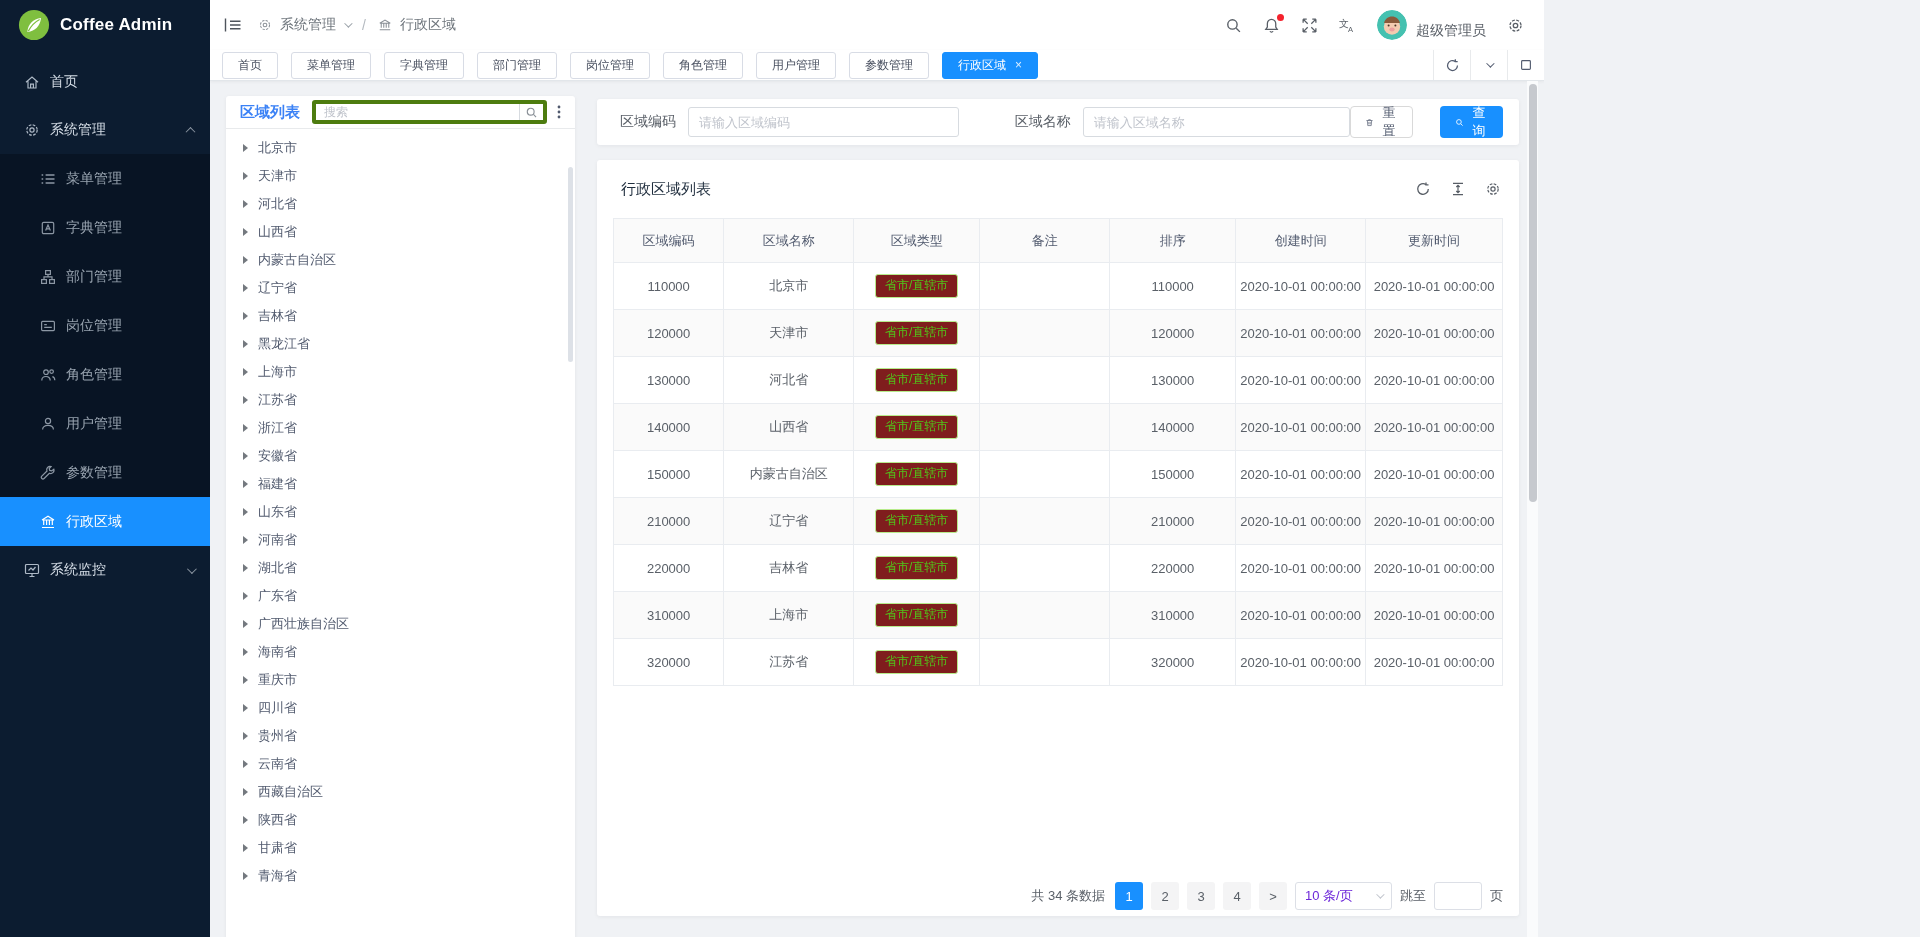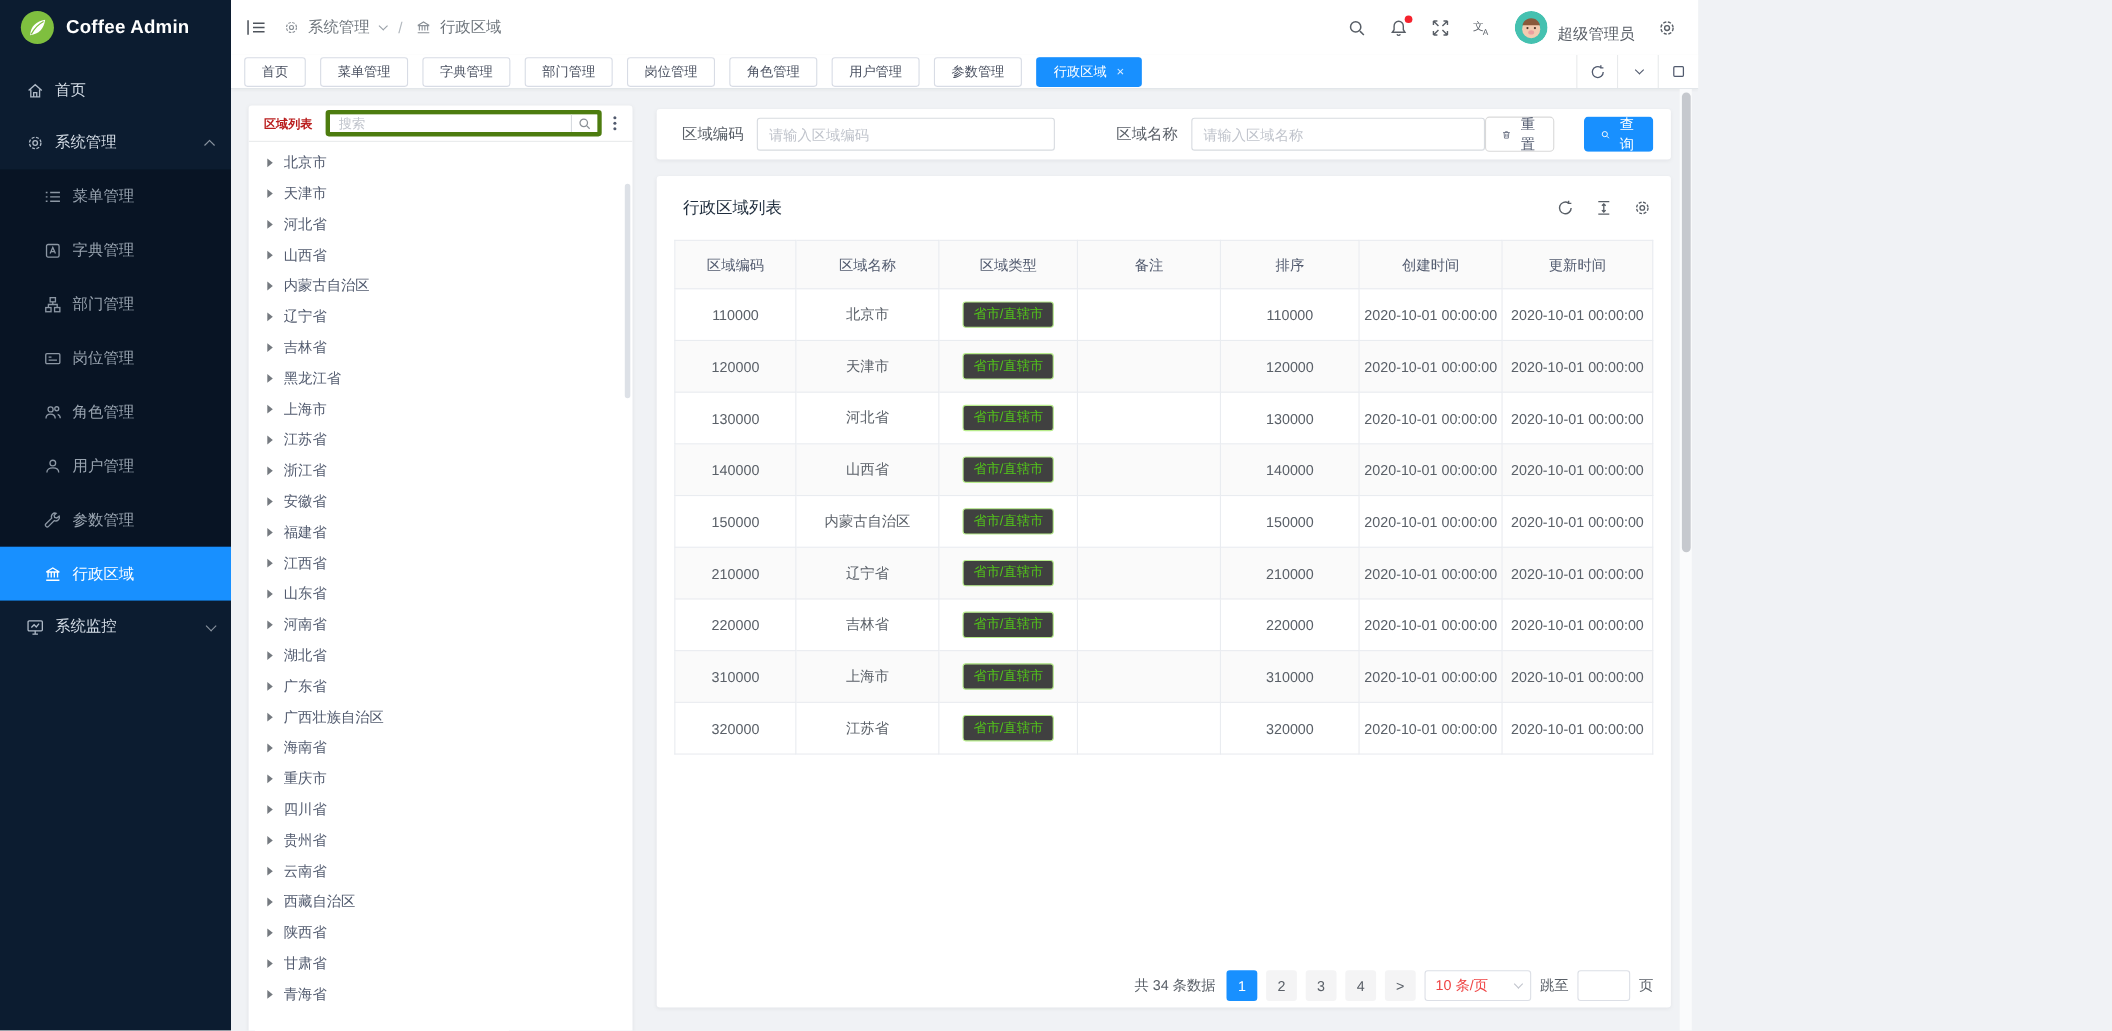--- a/index.html
+++ b/index.html
@@ -48,21 +48,21 @@
   .tab-controls { position:absolute; right:0; top:0; height:100%; display:flex; background:#fff; }
   .tb-btn { width:37px; height:100%; display:flex; align-items:center; justify-content:center; border-left:1px solid #e8eaec; color:#515a6e; cursor:pointer; }
 
   
   .content { position:absolute; left:210px; top:81px; right:0; bottom:0; }
   .card { position:absolute; background:#fff; border-radius:3px; box-shadow:0 1px 4px rgba(0,21,41,.06); }
 
   
   .tree-card { left:16px; top:15px; width:349px; bottom:-40px; overflow:hidden; }
   .tree-head { display:flex; align-items:center; padding:5px 14px; height:33px; border-bottom:1px solid #e8eaec; }
-  .tree-title { font-size:11px; font-weight:600; color:#b91c1c; margin-right:12px; white-space:nowrap; }
+  .tree-title { font-size:15px; font-weight:600; color:#3b82f6; margin-right:12px; white-space:nowrap; }
   .tree-search { flex:1; display:flex; height:24px; border:4px solid #4d7c0f; border-radius:3px; overflow:hidden; }
   .tree-search input { flex:1; border:none; outline:none; padding:0 8px; font-size:12px; color:#515a6e; min-width:0; }
   .tree-search input::placeholder { color:#c0c4cc; }
   .tree-search-btn { width:24px; border-left:1px solid #d7dbe0; background:#fff; display:flex; align-items:center; justify-content:center; color:#8a9097; cursor:pointer; }
   .kebab { margin-left:10px; color:#515a6e; cursor:pointer; }
   .tree-list { padding:5px 6px; position:relative; }
   .tree-item { height:28px; display:flex; align-items:center; padding-left:11px; font-size:13px; color:#515a6e; cursor:pointer; }
   .tree-arrow { width:0; height:0; border-top:4px solid transparent; border-bottom:4px solid transparent; border-left:5px solid #74797f; margin-right:10px; flex:none; }
   .tree-scroll-thumb { position:absolute; right:2px; top:38px; width:5px; height:195px; border-radius:3px; background:#dde1e7; }
 
@@ -84,28 +84,28 @@
   .list-title { font-size:15px; font-weight:500; color:#1f2d3d; }
   .list-tools { margin-left:auto; display:flex; gap:19px; color:#565c64; }
   .list-tools .tool-icon { width:16px; height:16px; }
   table.grid { width:calc(100% - 32px); margin:0 16px; border-collapse:collapse; table-layout:fixed; }
   .grid th, .grid td { border:1px solid #e9ecf0; text-align:center; font-size:13px; }
   .grid th { height:44px; background:#fafafa; color:#515a6e; font-weight:500; }
   .grid td { height:47px; color:#5a6068; }
   .grid tbody tr:nth-child(even) td { background:#fafafa; }
   .grid th:nth-child(1){width:12.4%} .grid th:nth-child(2){width:14.6%} .grid th:nth-child(3){width:14.2%}
   .grid th:nth-child(4){width:14.6%} .grid th:nth-child(5){width:14.2%} .grid th:nth-child(6){width:14.6%}
-  .tag-green { display:inline-block; padding:3px 9px; font-size:12px; line-height:1.3; color:#52c41a; background:#404040; border:1px solid #b7eb8b; border-radius:3px; }
+  .tag-green { display:inline-block; padding:3px 9px; font-size:12px; line-height:1.3; color:#52c41a; background:#7f1d1d; border:1px solid #b7eb8b; border-radius:3px; }
 
   
   .pagination { position:absolute; right:16px; bottom:5px; height:30px; display:flex; align-items:center; gap:8px; font-size:13px; color:#5a6068; }
   .pg-total { margin-right:2px; }
   .page-btn { min-width:28px; height:28px; border:none; border-radius:3px; background:#f4f4f5; color:#5a6068; font-size:13px; display:inline-flex; align-items:center; justify-content:center; cursor:pointer; }
   .page-btn.active { background:#1890ff; color:#fff; }
-  .size-select { width:97px; height:28px; border:1px solid #dcdfe6; border-radius:3px; background:#fff; display:flex; align-items:center; justify-content:space-between; padding:0 9px; color:#ef4444; cursor:pointer; }
+  .size-select { width:97px; height:28px; border:1px solid #dcdfe6; border-radius:3px; background:#fff; display:flex; align-items:center; justify-content:space-between; padding:0 9px; color:#6d28d9; cursor:pointer; }
   .sel-caret { width:6px; height:6px; border-right:1.3px solid #c0c4cc; border-bottom:1.3px solid #c0c4cc; transform:rotate(45deg) translateY(-2px); }
   .jump-input { width:48px; height:28px; border:1px solid #dcdfe6; border-radius:3px; outline:none; padding:0 6px; font-size:13px; color:#515a6e; }
 
   
   .page-scrollbar { position:absolute; right:6px; top:81px; width:11px; bottom:0; background:#fafbfc; z-index:7; }
   .page-scrollbar .thumb { margin:3px 1.5px; height:418px; background:#c6c9ce; border-radius:5px; }
 </style>
 </head>
 <body>
 
@@ -455,24 +455,20 @@
           <div class="tree-item">
             <span class="tree-arrow"></span>
             <span>安徽省</span>
           </div>
 
           <div class="tree-item">
             <span class="tree-arrow"></span>
             <span>福建省</span>
           </div>
 
-          <div class="tree-item">
-            <span class="tree-arrow"></span>
-            <span>江西省</span>
-          </div>
 
           <div class="tree-item">
             <span class="tree-arrow"></span>
             <span>山东省</span>
           </div>
 
           <div class="tree-item">
             <span class="tree-arrow"></span>
             <span>河南省</span>
           </div>

